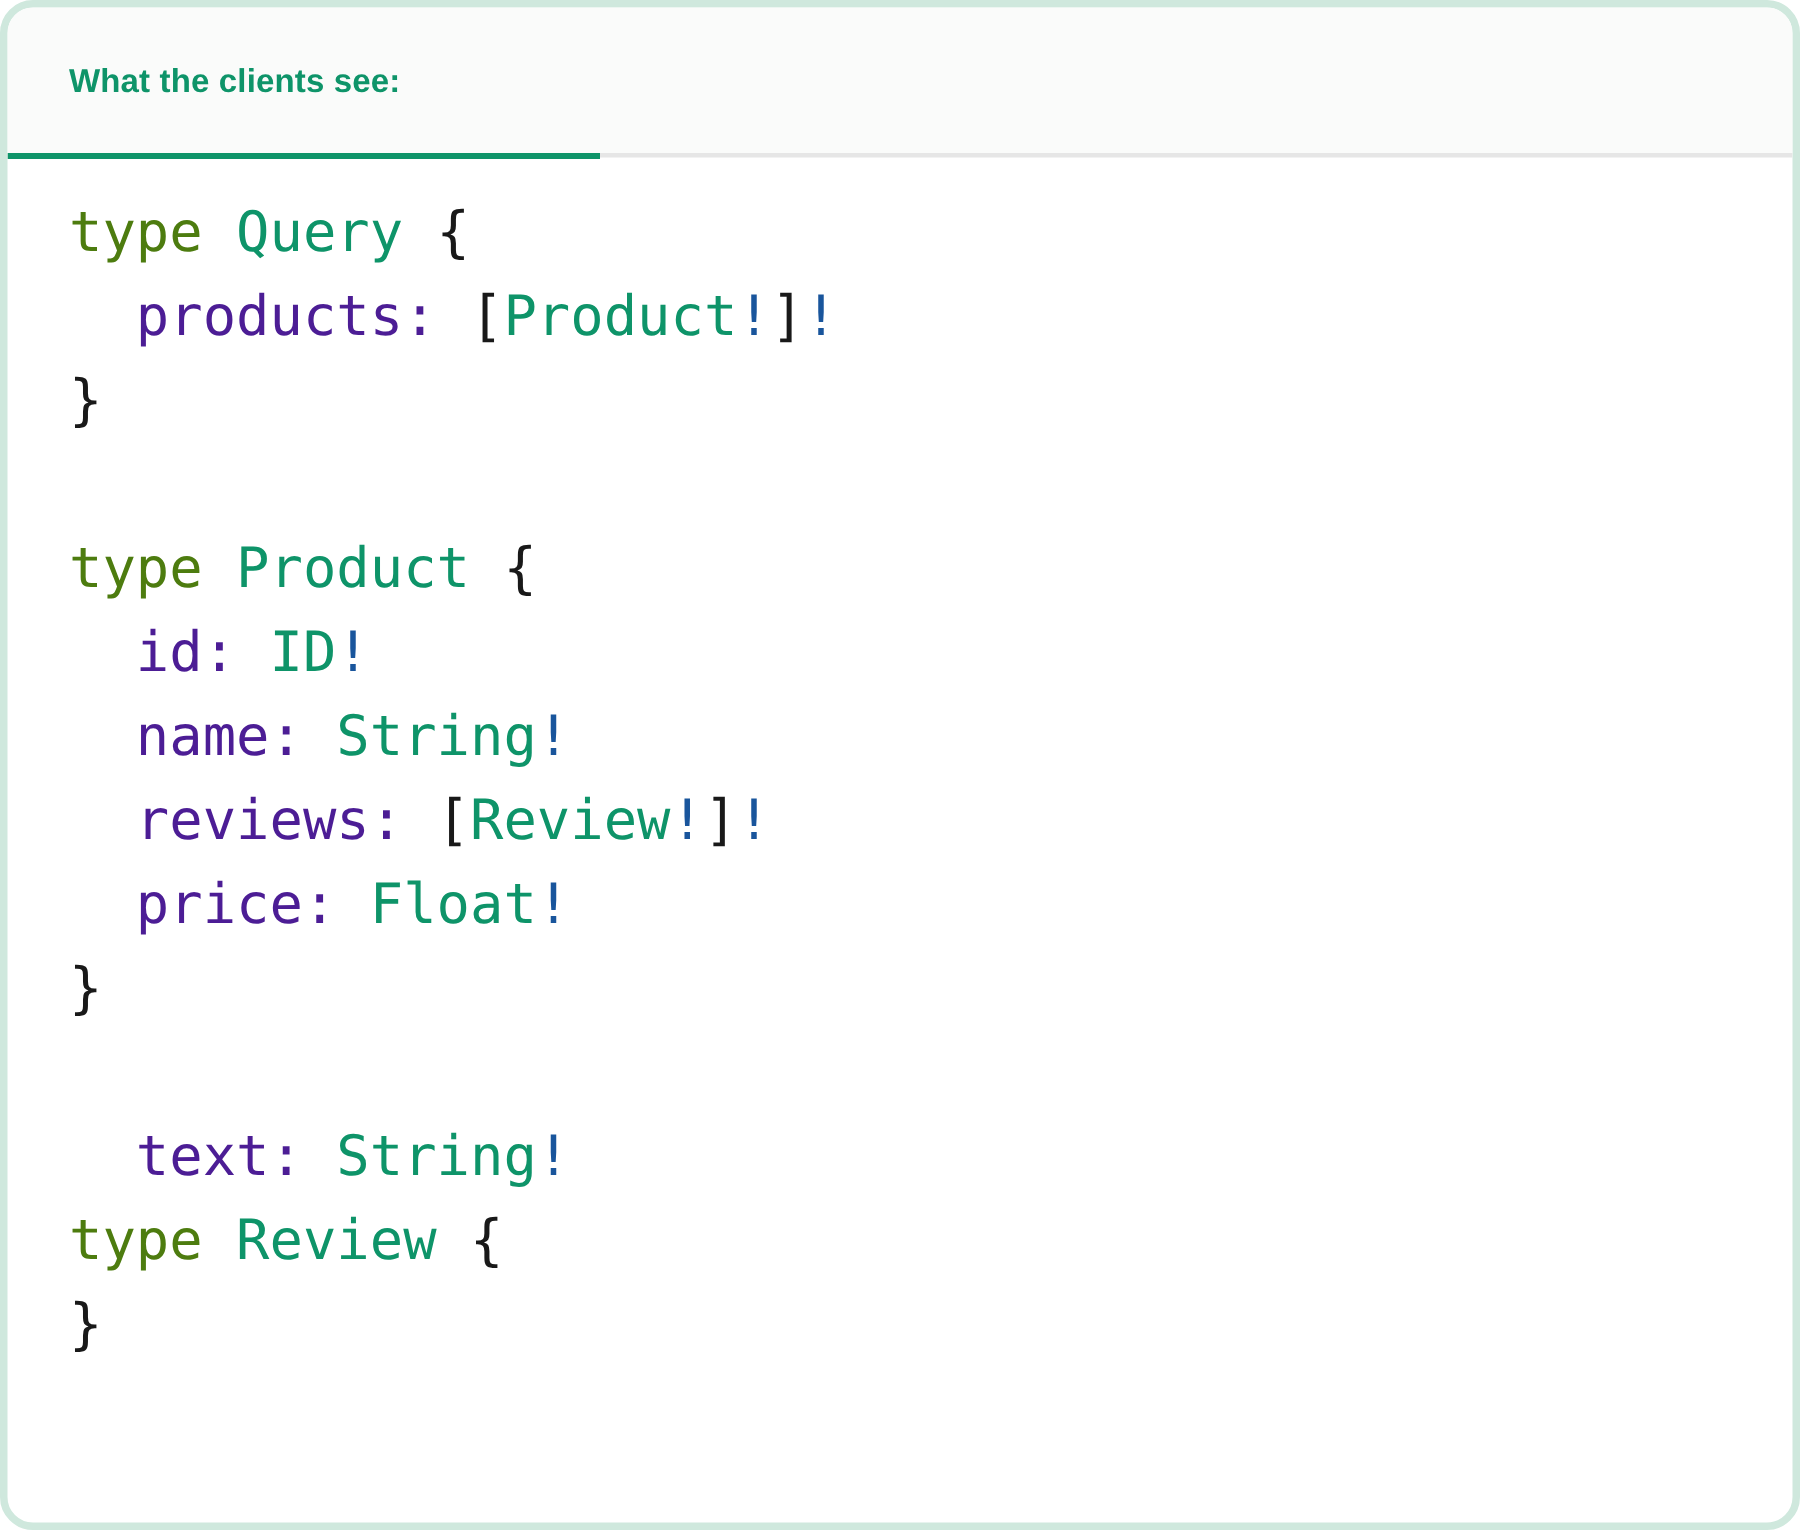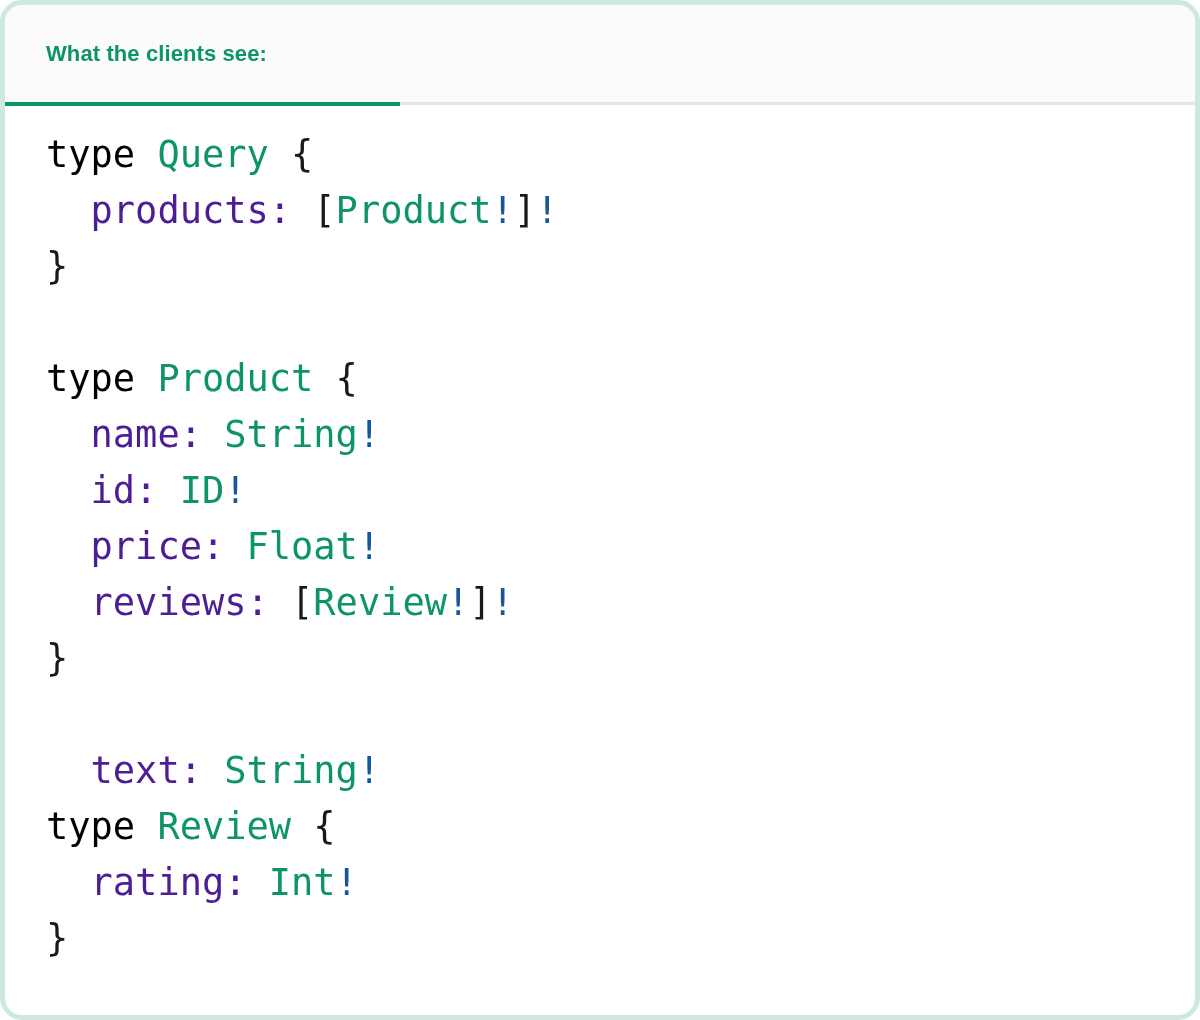--- a/index.html
+++ b/index.html
@@ -78,21 +78,21 @@
 
   .tok-kw   { color: #1f6396; }
   .tok-type { color: #0e9469; }
   .tok-punc { color: #191919; }
   .tok-bang { color: #19559c; }
   .tok-field{ color: #191919; }
   .code-line { display: block; min-height: 56px; }
   .code-line.blank { height: 56px; }
 </style>
 <style>
-    .tok-kw{color:#000000;}
+    .tok-kw{color:#4d7c0f;}
     .tok-type{color:#0e9469;}
     .tok-field{color:#4c1d95;}
     .tok-punc{color:#191919;}
     .tok-bang{color:#19559c;}
     #panel-title{color:#0e9469;}
     #tab-active-indicator{background:#0e9469;}
     #tabstrip-rule{background:#e6e6e6;}
     #panel-header{background:#fafbfa;}
     #panel-card{background:#ffffff;border-color:#cfe8dd;}
   </style></head>
@@ -106,26 +106,25 @@
 
   <div id="tabstrip-rule"></div>
   <div id="tab-active-indicator"></div>
 
   <div id="code-body">
     <pre id="schema-code"><span class="code-line"><span class="tok-kw">type</span><span class="tok-punc"> </span><span class="tok-type">Query</span><span class="tok-punc"> {</span>
 </span><span class="code-line"><span class="tok-punc">  </span><span class="tok-field">products:</span><span class="tok-punc"> [</span><span class="tok-type">Product</span><span class="tok-bang">!</span><span class="tok-punc">]</span><span class="tok-bang">!</span>
 </span><span class="code-line"><span class="tok-punc">}</span>
 </span><span class="code-line blank">
 </span><span class="code-line"><span class="tok-kw">type</span><span class="tok-punc"> </span><span class="tok-type">Product</span><span class="tok-punc"> {</span>
+</span><span class="code-line"><span class="tok-punc">  </span><span class="tok-field">id:</span><span class="tok-punc"> </span><span class="tok-type">ID</span><span class="tok-bang">!</span>
 </span><span class="code-line"><span class="tok-punc">  </span><span class="tok-field">name:</span><span class="tok-punc"> </span><span class="tok-type">String</span><span class="tok-bang">!</span>
-</span><span class="code-line"><span class="tok-punc">  </span><span class="tok-field">id:</span><span class="tok-punc"> </span><span class="tok-type">ID</span><span class="tok-bang">!</span>
+</span><span class="code-line"><span class="tok-punc">  </span><span class="tok-field">reviews:</span><span class="tok-punc"> [</span><span class="tok-type">Review</span><span class="tok-bang">!</span><span class="tok-punc">]</span><span class="tok-bang">!</span>
 </span><span class="code-line"><span class="tok-punc">  </span><span class="tok-field">price:</span><span class="tok-punc"> </span><span class="tok-type">Float</span><span class="tok-bang">!</span>
-</span><span class="code-line"><span class="tok-punc">  </span><span class="tok-field">reviews:</span><span class="tok-punc"> [</span><span class="tok-type">Review</span><span class="tok-bang">!</span><span class="tok-punc">]</span><span class="tok-bang">!</span>
 </span><span class="code-line"><span class="tok-punc">}</span>
 </span><span class="code-line blank">
 </span><span class="code-line"><span class="tok-punc">  </span><span class="tok-field">text:</span><span class="tok-punc"> </span><span class="tok-type">String</span><span class="tok-bang">!</span>
 </span><span class="code-line"><span class="tok-kw">type</span><span class="tok-punc"> </span><span class="tok-type">Review</span><span class="tok-punc"> {</span>
-</span><span class="code-line"><span class="tok-punc">  </span><span class="tok-field">rating:</span><span class="tok-punc"> </span><span class="tok-type">Int</span><span class="tok-bang">!</span>
 </span><span class="code-line"><span class="tok-punc">}</span>
 </span></pre>
   </div>
 
 </div>
 
 </body></html>

